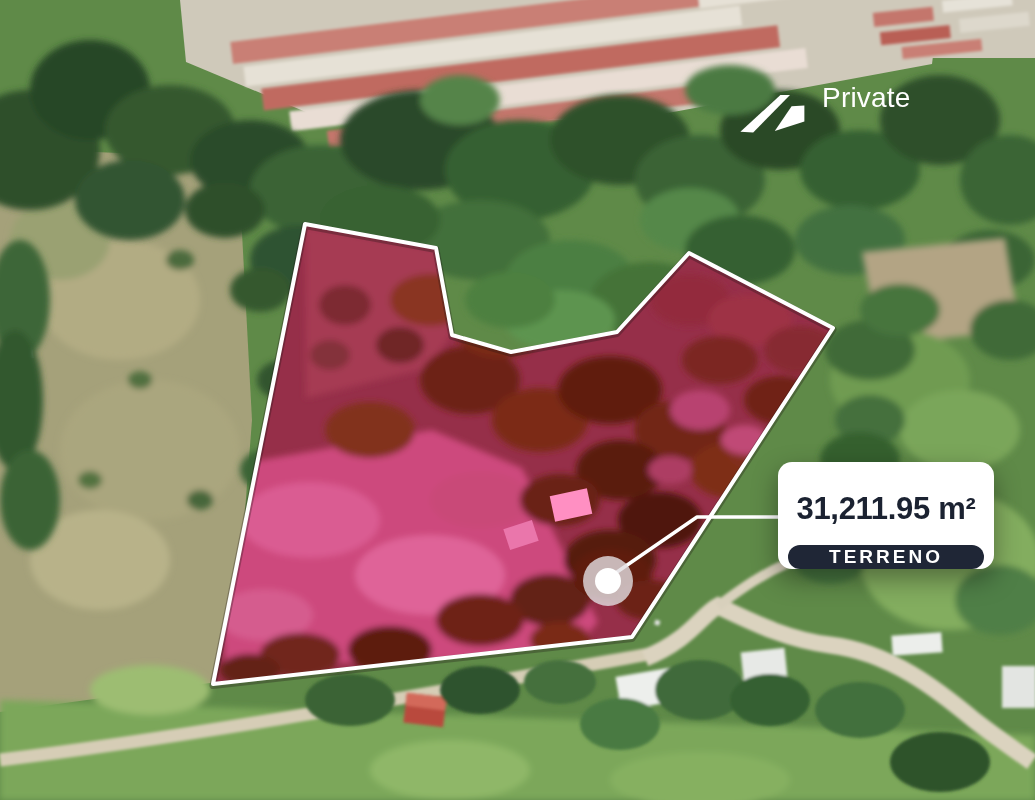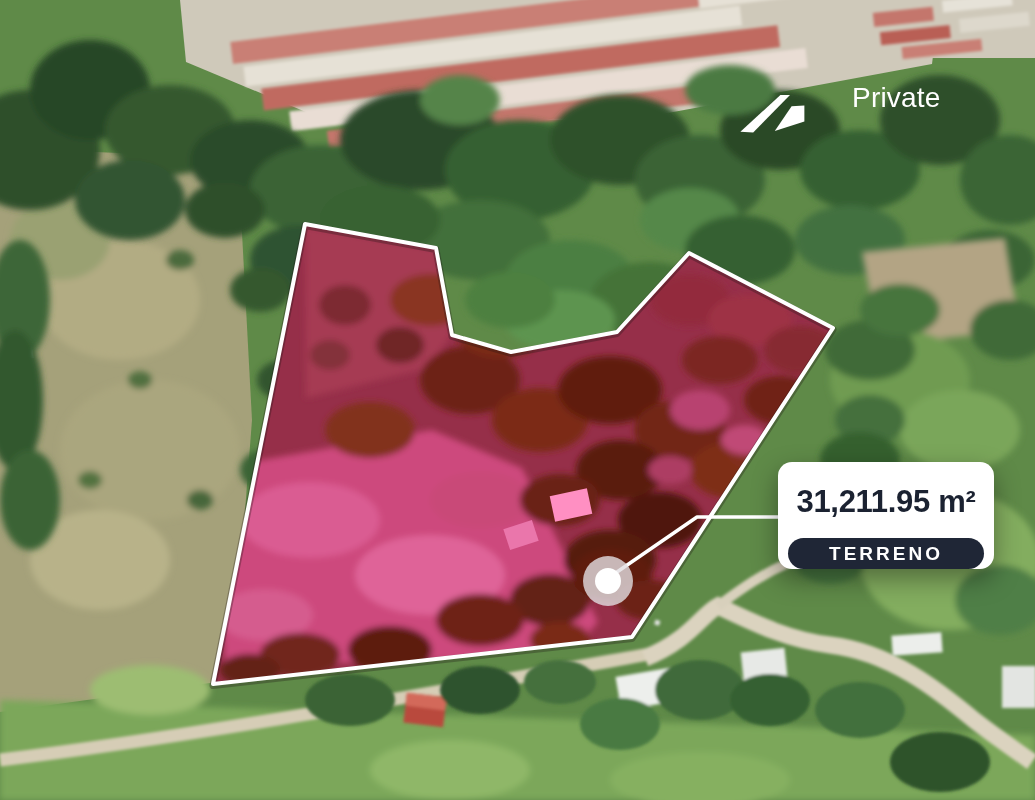--- a/index.html
+++ b/index.html
@@ -6,33 +6,33 @@
   .stage{
     position:relative;width:1035px;height:800px;overflow:hidden;
     font-family:"Liberation Sans", sans-serif;
     background:#5d8445;
   }
   .stage svg.scene{position:absolute;left:0;top:0;}
 
   
   .logo{
     position:absolute;left:738px;top:82px;
-    display:flex;align-items:flex-start;gap:34px;
+    display:flex;align-items:flex-start;gap:4px;
     color:#ffffff;
   }
   .logo-icon{width:80px;height:56px;margin-top:5px;flex:0 0 auto;}
   .logo-text{font-size:28px;line-height:32px;font-weight:500;letter-spacing:.2px;}
 
   
   .card{
     position:absolute;left:778px;top:462px;width:216px;height:107px;
     background:#ffffff;border-radius:14px;
     box-shadow:0 10px 26px rgba(0,0,0,.38);
     display:flex;flex-direction:column;align-items:center;
-    padding-top:24px;box-sizing:border-box;
+    padding-top:31px;box-sizing:border-box;
   }
   .area-value{
     font-size:31px;font-weight:700;color:#1b2231;letter-spacing:-.3px;
     line-height:32px;white-space:nowrap;
   }
   .badge{
     margin-top:20px;width:196px;height:35px;border-radius:18px;
     background:#1f2636;display:flex;align-items:center;justify-content:center;
   }
   .badge span{

